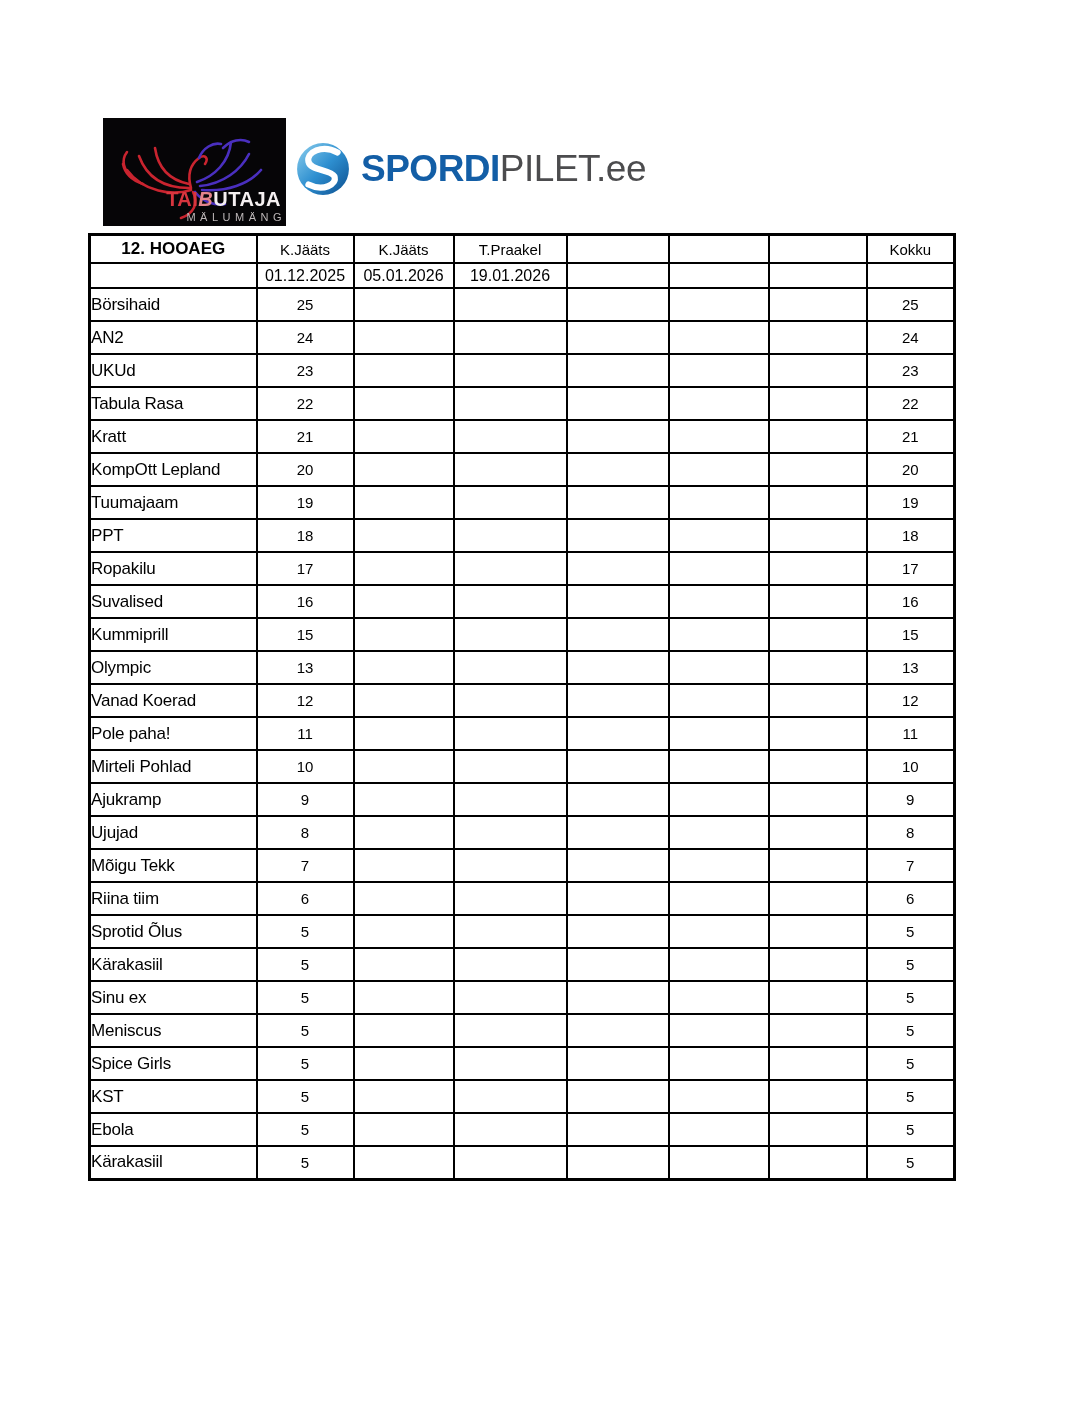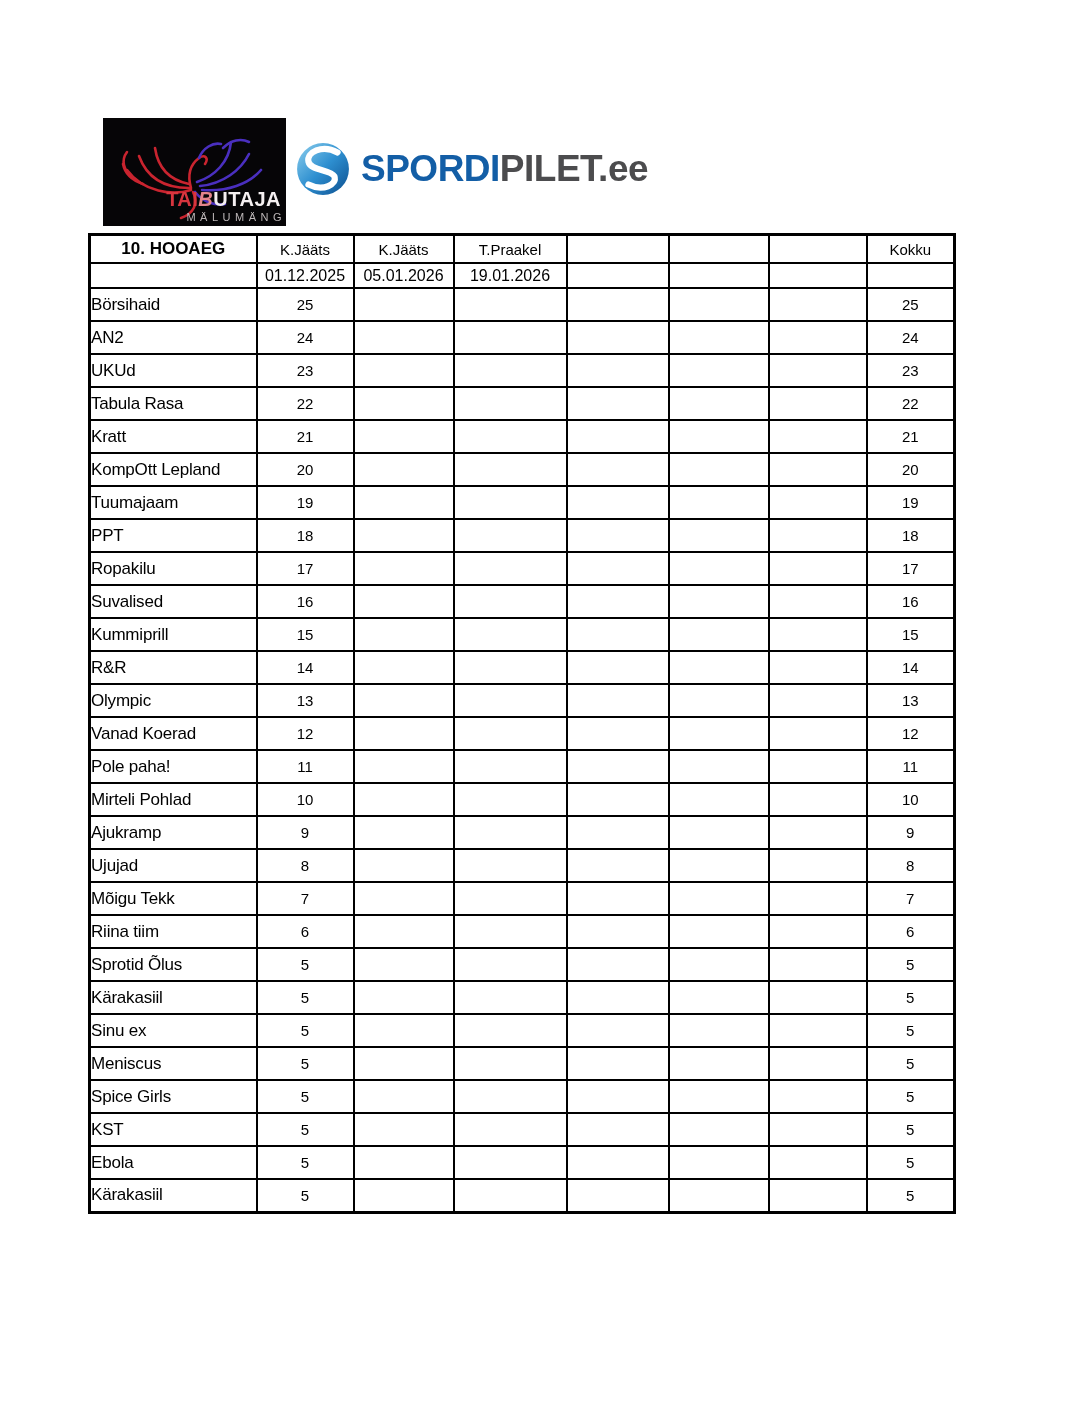--- a/index.html
+++ b/index.html
@@ -34,21 +34,21 @@
   }
 
   
   .brand {
     position:absolute; left:295px; top:141px;
     display:flex; align-items:center;
   }
   .brand-icon { width:56px; height:56px; margin-right:10px; }
   .brand-text { font-size:37px; letter-spacing:-0.5px; white-space:nowrap; }
   .brand-text .b1 { font-weight:bold; color:#135ea6;text-align:right; }
-  .brand-text .b2 { font-weight:bold; color:#4c4c4e; }
+  .brand-text .b2 { font-weight:normal; color:#4c4c4e; }
 
   
   table.results {
     position:absolute; left:88px; top:233px;
     width:865px;
     border-collapse:collapse; table-layout:fixed;
     border:3px solid #000;
   }
   table.results td {
     border:2px solid #000;
@@ -119,21 +119,21 @@
       <col style="width:97px">
       <col style="width:100px">
     <col style="width:113px">
       <col style="width:102px">
       <col style="width:100px">
     <col style="width:98px">
       <col style="width:88px">
   </colgroup>
   <tbody>
     <tr class="header-row">
-      <td class="title-cell">10. HOOAEG</td>
+      <td class="title-cell">12. HOOAEG</td>
       <td>K.Jääts</td>
       <td>K.Jääts</td>
       <td>T.Praakel</td>
       <td></td>
       <td></td>
       <td></td>
       <td>Kokku</td>
     </tr>
     <tr class="dates-row">
       <td></td>
@@ -251,30 +251,20 @@
         <td class="team">Kummiprill</td>
         <td class="score">15</td>
         <td class="score"></td>
         <td class="score"></td>
         <td class="score"></td>
         <td class="score"></td>
         <td class="score"></td>
         <td class="score">15</td>
       </tr>
       <tr class="data-row">
-        <td class="team">R&amp;R</td>
-        <td class="score">14</td>
-        <td class="score"></td>
-        <td class="score"></td>
-        <td class="score"></td>
-        <td class="score"></td>
-        <td class="score"></td>
-        <td class="score">14</td>
-      </tr>
-      <tr class="data-row">
         <td class="team">Olympic</td>
         <td class="score">13</td>
         <td class="score"></td>
         <td class="score"></td>
         <td class="score"></td>
         <td class="score"></td>
         <td class="score"></td>
         <td class="score">13</td>
       </tr>
       <tr class="data-row">

